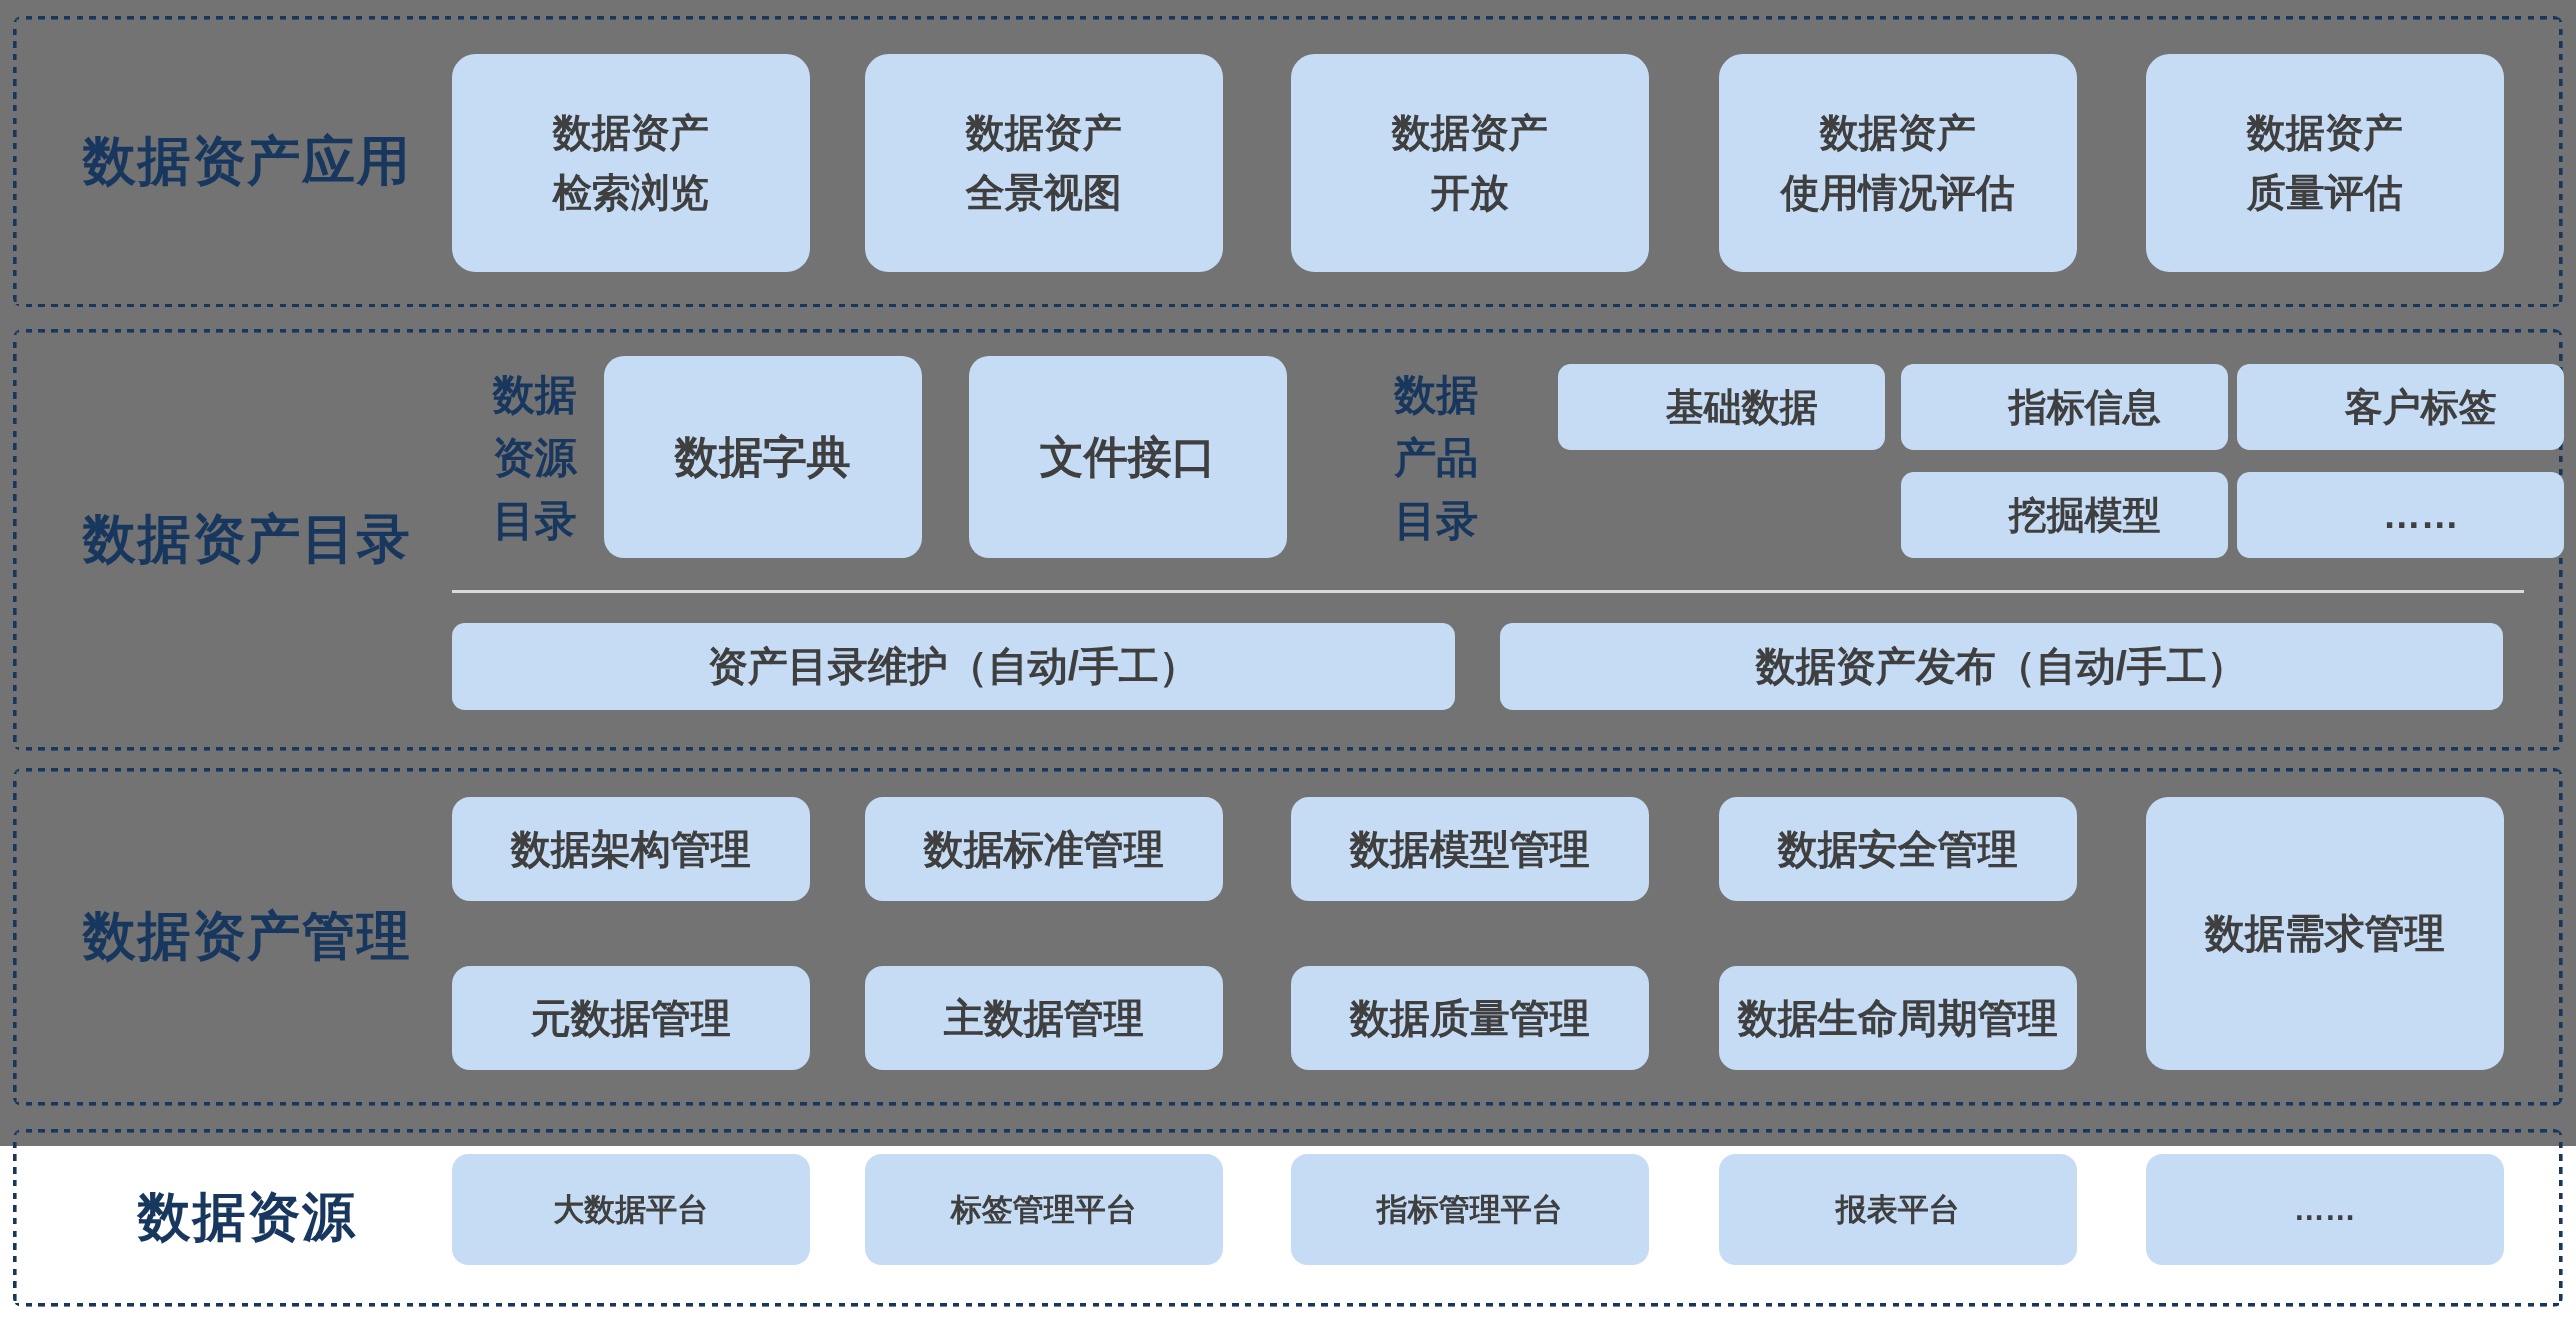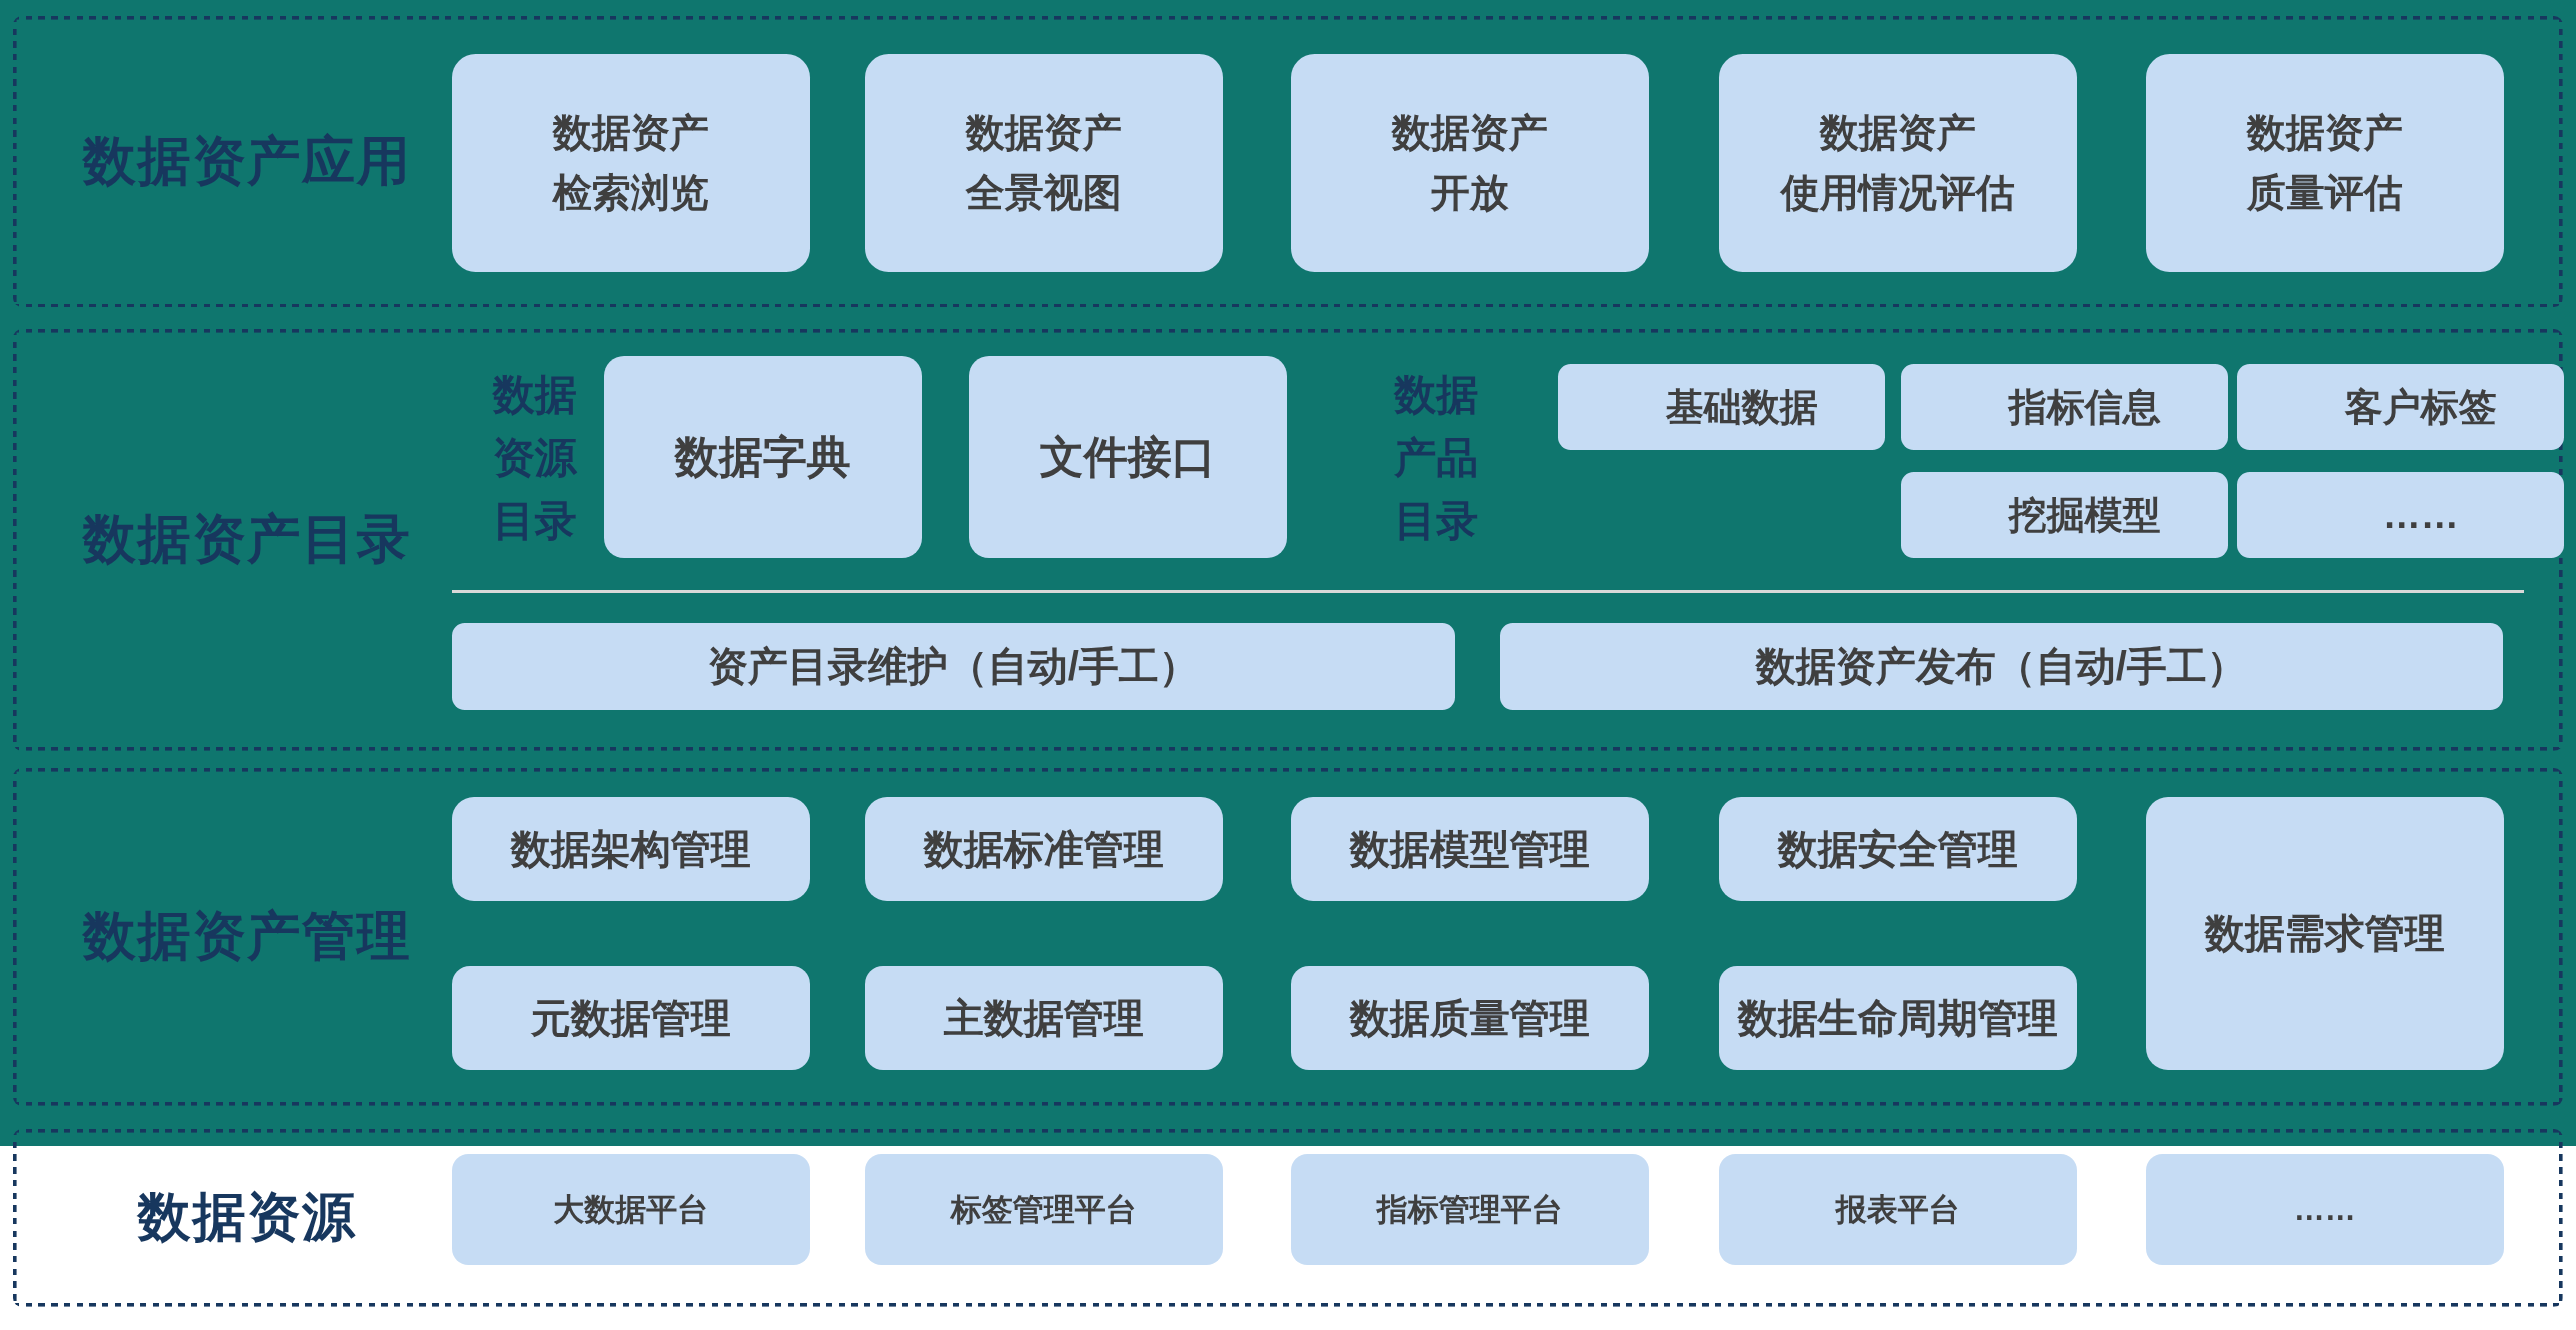--- a/index.html
+++ b/index.html
@@ -6,21 +6,21 @@
     --navy:#17375e;
     --fill:#c6dcf4;
     --boxtext:#3f3f3f;
     --divider:#d9d9d9;
   }
   html,body{margin:0;padding:0;background:#ffffff;}
   body{
     width:2576px;height:1330px;overflow:hidden;
     font-family:"Liberation Sans","DejaVu Sans",sans-serif;
   }
-  .page{position:relative;width:2576px;height:1146px;background:#0f766e;}
+  .page{position:relative;width:2576px;height:1146px;background:#737373;}
 
   
   .sect{
     position:absolute;left:12.7px;width:2550px;border-radius:9px;
     background-image:
       repeating-linear-gradient(to right, var(--navy) 0 6.4px, transparent 6.4px 12.7px),
       repeating-linear-gradient(to right, var(--navy) 0 6.4px, transparent 6.4px 12.7px),
       repeating-linear-gradient(to bottom, var(--navy) 0 6.4px, transparent 6.4px 12.7px),
       repeating-linear-gradient(to bottom, var(--navy) 0 6.4px, transparent 6.4px 12.7px);
     background-position:left top,left bottom,left top,right top;
@@ -61,21 +61,21 @@
   .box-dict{left:591px;} .box-file{left:956px;}
   .box-sm{width:286px;height:86px;border-radius:12.7px;font-size:38px;padding-left:41px;}
   .pr1{top:35px;} .pr2{top:143px;}
   .pc1{left:1545px;} .pc2{left:1888px;} .pc3{left:2224px;}
   .divider{position:absolute;left:439px;top:261px;width:2072px;height:2.7px;background:var(--divider);}
   .box-wide{top:294px;width:1003px;height:87px;border-radius:12.7px;font-size:40px;}
   .bw1{left:439px;} .bw2{left:1487px;}
 
   
   .box-m{width:358px;height:104px;border-radius:18px;font-size:40px;}
-  .mr1{top:29px;border-radius:22px;} .mr2{top:198px;}
+  .mr1{top:29px;} .mr2{top:198px;}
   .box-tall{left:2133px;top:29px;width:358px;height:273px;border-radius:22px;font-size:40px;}
 
   
   .box-r{top:25.4px;width:358px;height:111px;border-radius:16.4px;font-size:31px;}
 </style>
 </head>
 <body>
 
 <div class="page">
 

